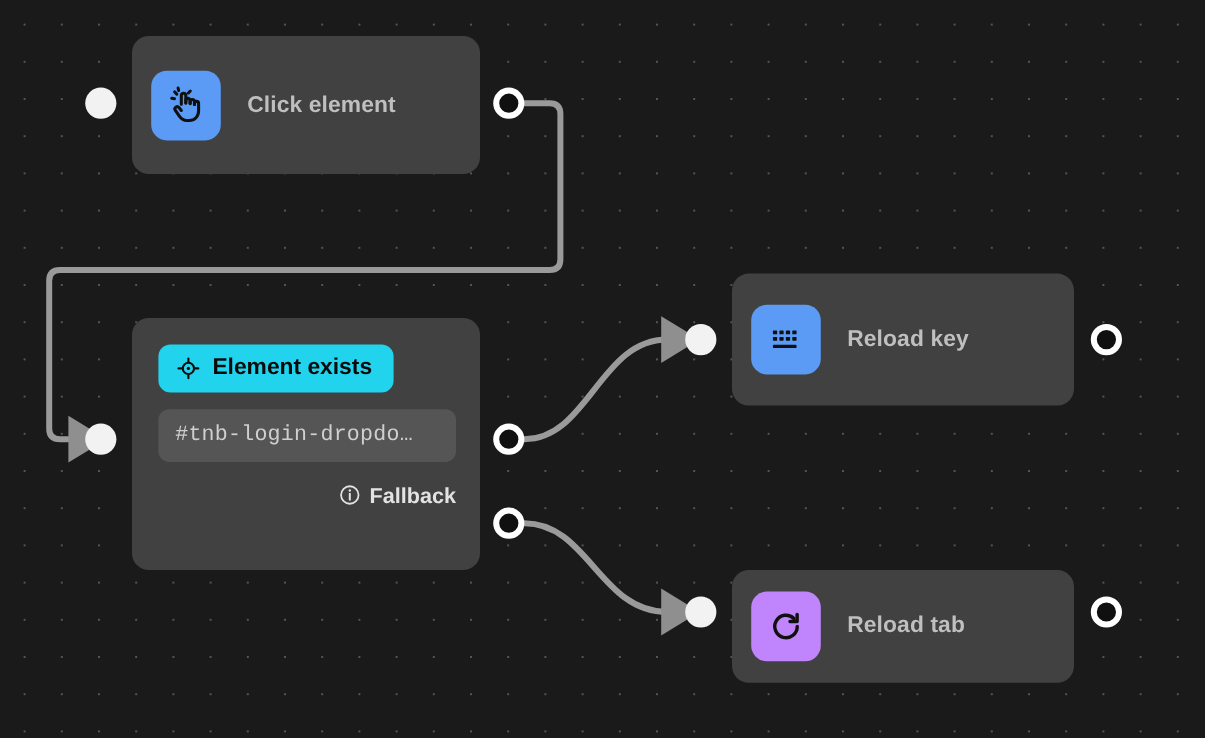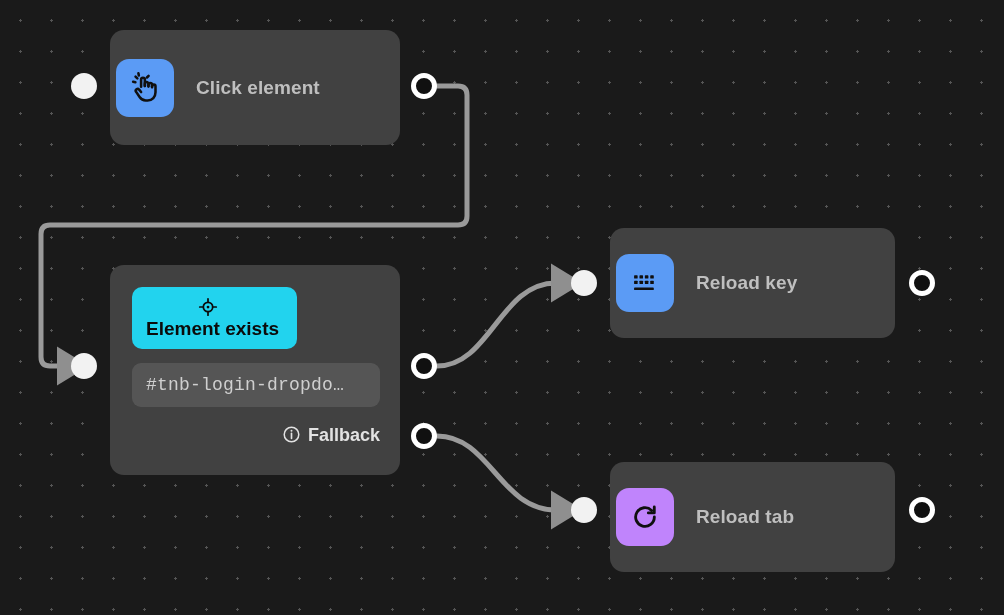--- a/index.html
+++ b/index.html
@@ -22,21 +22,21 @@
   
   .node{
     position:absolute;
     background:#414141;
     border-radius:14px;
     box-sizing:border-box;
   }
   .node-row{
     display:flex;align-items:center;
     height:100%;
-    padding-left:6px;
+    padding-left:16px;
   }
   .tile{
     width:58px;height:58px;border-radius:13px;
     flex:0 0 58px;
     display:flex;align-items:center;justify-content:center;
   }
   .tile svg{display:block;}
   .node-label{
     margin-left:22px;
     color:#bfbfbf;
@@ -53,21 +53,20 @@
   }
   .badge{
     align-self:flex-start;
     display:flex;align-items:center;
     background:#22d3ee;
     color:#0b0b0b;
     border-radius:10px;
     padding:9px 18px 9px 14px;
     font-size:19px;font-weight:600;
     white-space:nowrap;
-    flex-direction:column;
   }
   .badge svg{display:block;margin-right:9px;}
   .selector-field{
     margin-top:14px;
     background:#555555;
     border-radius:9px;
     height:44px;
     display:flex;align-items:center;
     padding:0 14px;
     box-sizing:border-box;
@@ -188,21 +187,21 @@
             <rect x="4.3" y="15.1" width="13.9" height="1.9" rx="0.5"></rect>
           </g>
         </svg>
       </div>
       <div class="node-label">Reload key</div>
     </div>
   </div>
   <div class="port port-in" style="left:571px;top:270px;"></div>
   <div class="port port-out" style="left:909px;top:270px;"></div>
 
-  <div class="node" style="left:610px;top:462px;width:285px;height:110px;">
+  <div class="node" style="left:610px;top:475px;width:285px;height:94px;">
     <div class="node-row">
       <div class="tile" style="background:#c084fc;">
         <svg width="34" height="34" viewBox="0 0 24 24">
           <g fill="none" stroke="#101010" stroke-width="2" stroke-linecap="round">
             <path d="M18.6 12 a6.6 6.6 0 1 1 -1.95 -4.67"></path>
             <path d="M18.55 4.9 L18.55 9.1 L14.35 9.1" stroke-linejoin="round"></path>
           </g>
         </svg>
       </div>
       <div class="node-label">Reload tab</div>

